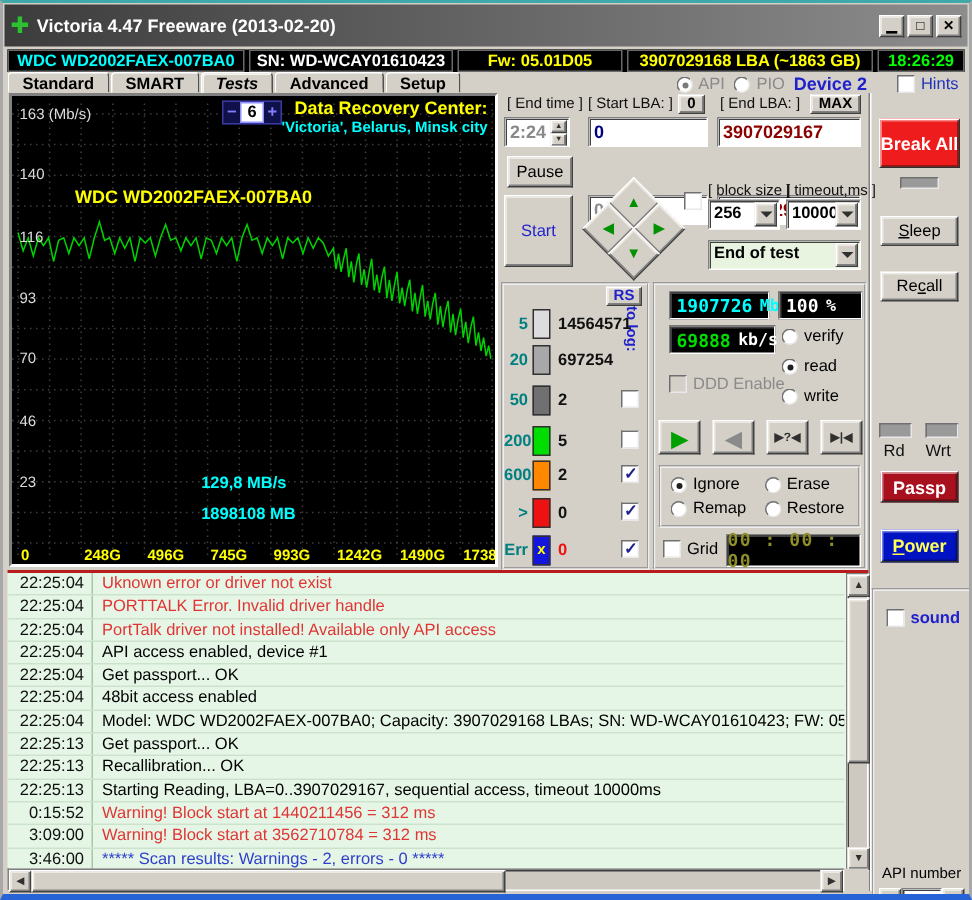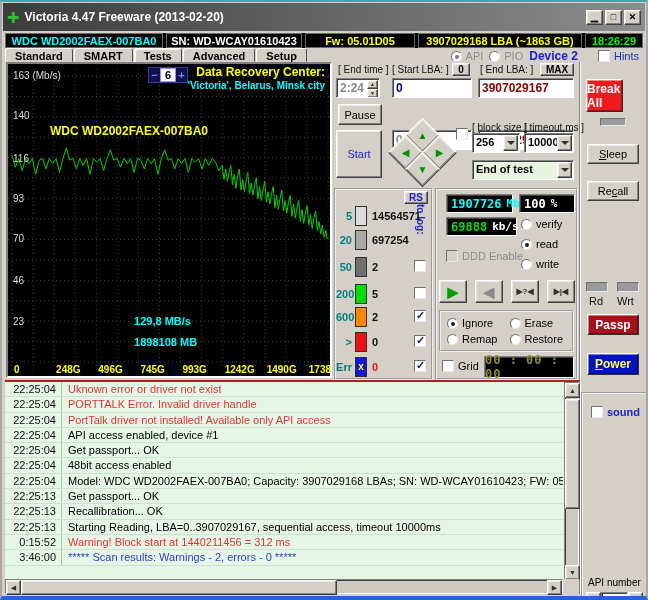--- a/index.html
+++ b/index.html
@@ -22,21 +22,21 @@
   .winbtn{width:17px;height:15px;margin-left:2px;font-size:9px;font-weight:bold;line-height:12px;}
   
   .infobar{position:absolute;left:3px;top:31px;right:3px;height:15px;background:#000;
     display:flex;gap:3px;}
   .seg{background:#000;border:1px solid #6a6a6a;display:flex;align-items:center;justify-content:center;
     font-size:11px;font-weight:bold;white-space:nowrap;overflow:hidden;}
   
   .tabbar{position:absolute;left:3px;top:47px;right:3px;height:15px;display:flex;align-items:flex-end;}
   .tab{display:inline-block;padding:1px 9px 0 9px;font-size:11px;font-weight:bold;background:#d4d0c8;
     border:1px solid;border-color:#fff #505050 #d4d0c8 #fff;border-radius:3px 3px 0 0;margin-right:1px;height:14px;}
-  .tab.active{height:16px;margin-top:-2px;box-shadow:inset 1px 1px 0 #f5f3ee;}
+  .tab.active{height:16px;margin-top:-2px;box-shadow:inset 1px 1px 0 #f5f3ee;font-style:italic;}
   .tabbar-right{position:absolute;right:4px;top:0;display:flex;align-items:center;gap:6px;font-size:11px;}
   
   .radio{display:inline-block;width:11px;height:11px;border-radius:50%;background:#fff;
     border:1px solid;border-color:#707070 #e8e8e8 #e8e8e8 #707070;position:relative;vertical-align:middle;}
   .radio.sel::after{content:"";position:absolute;left:3px;top:3px;width:4px;height:4px;border-radius:50%;background:#202020;}
   .radio.dis.sel::after{background:#7a7a7a;}
   .rlabel{font-size:11px;}
   .cbox{display:inline-block;width:12px;height:12px;background:#fff;vertical-align:middle;
     border:1px solid;border-color:#707070 #e8e8e8 #e8e8e8 #707070;position:relative;}
   .cbox.checked::after{content:"✓";position:absolute;left:1px;top:-2px;font-size:11px;font-weight:bold;color:#202090;}
@@ -389,21 +389,21 @@
     <div class="radio-row" style="position:absolute;left:5px;top:170px;">
       <span class="cbox"></span>
       <span class="rlabel">Grid</span>
     </div>
     <div class="timerlcd sunken">00 : 00 : 00</div>
   </div>
 
   <div class="vdiv"></div>
 
   <div class="sidebar">
-    <div class="bigbtn" style="left:5px;top:17px;width:37px;height:33px;background:#ee1c1c;color:#fff;">Break All</div>
+    <div class="bigbtn" style="left:5px;top:17px;width:54px;height:33px;background:#ee1c1c;color:#fff;">Break All</div>
     <span class="led" style="left:19px;top:56px;width:26px;height:8px;"></span>
     <div class="raised btn" style="position:absolute;left:6px;top:82px;width:52px;height:20px;">
       <span style="text-decoration:underline;">S</span>
         <span>leep</span>
     </div>
     <div class="raised btn" style="position:absolute;left:6px;top:119px;width:52px;height:20px;">
       <span>Re</span>
         <span style="text-decoration:underline;">c</span>
         <span>all</span>
     </div>
@@ -470,20 +470,24 @@
           <span class="m">Recallibration... OK</span>
         </div>
         <div class="lrow normal">
           <span class="t">22:25:13</span>
           <span class="m">Starting Reading, LBA=0..3907029167, sequential access, timeout 10000ms</span>
         </div>
         <div class="lrow warning">
           <span class="t">0:15:52</span>
           <span class="m">Warning! Block start at 1440211456 = 312 ms</span>
         </div>
+        <div class="lrow warning">
+          <span class="t">3:09:00</span>
+          <span class="m">Warning! Block start at 3562710784 = 312 ms</span>
+        </div>
         <div class="lrow result">
           <span class="t">3:46:00</span>
           <span class="m">***** Scan results: Warnings - 2, errors - 0 *****</span>
         </div>
       </div>
     <div class="vsb sunken">
       <span class="sbbtn raised btn" style="position:absolute;top:0;left:0;">▲</span>
       <span class="sbbtn raised btn" style="position:absolute;bottom:0;left:0;">▼</span>
       <span class="raised" style="position:absolute;top:16px;left:0;width:15px;height:110px;display:block;"></span>
     </div>

